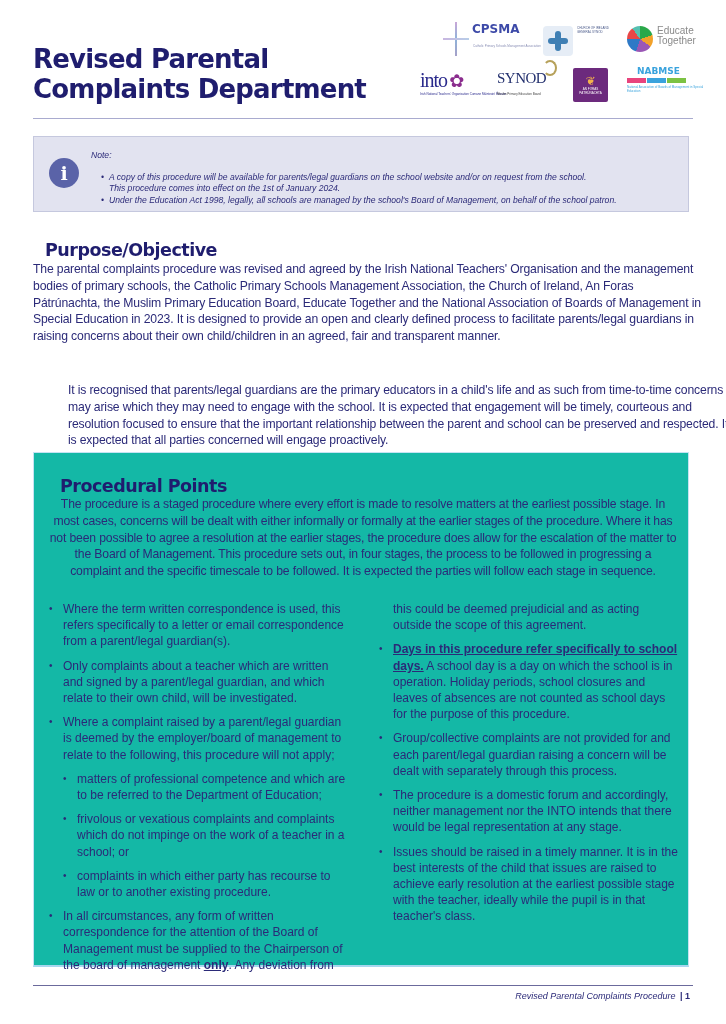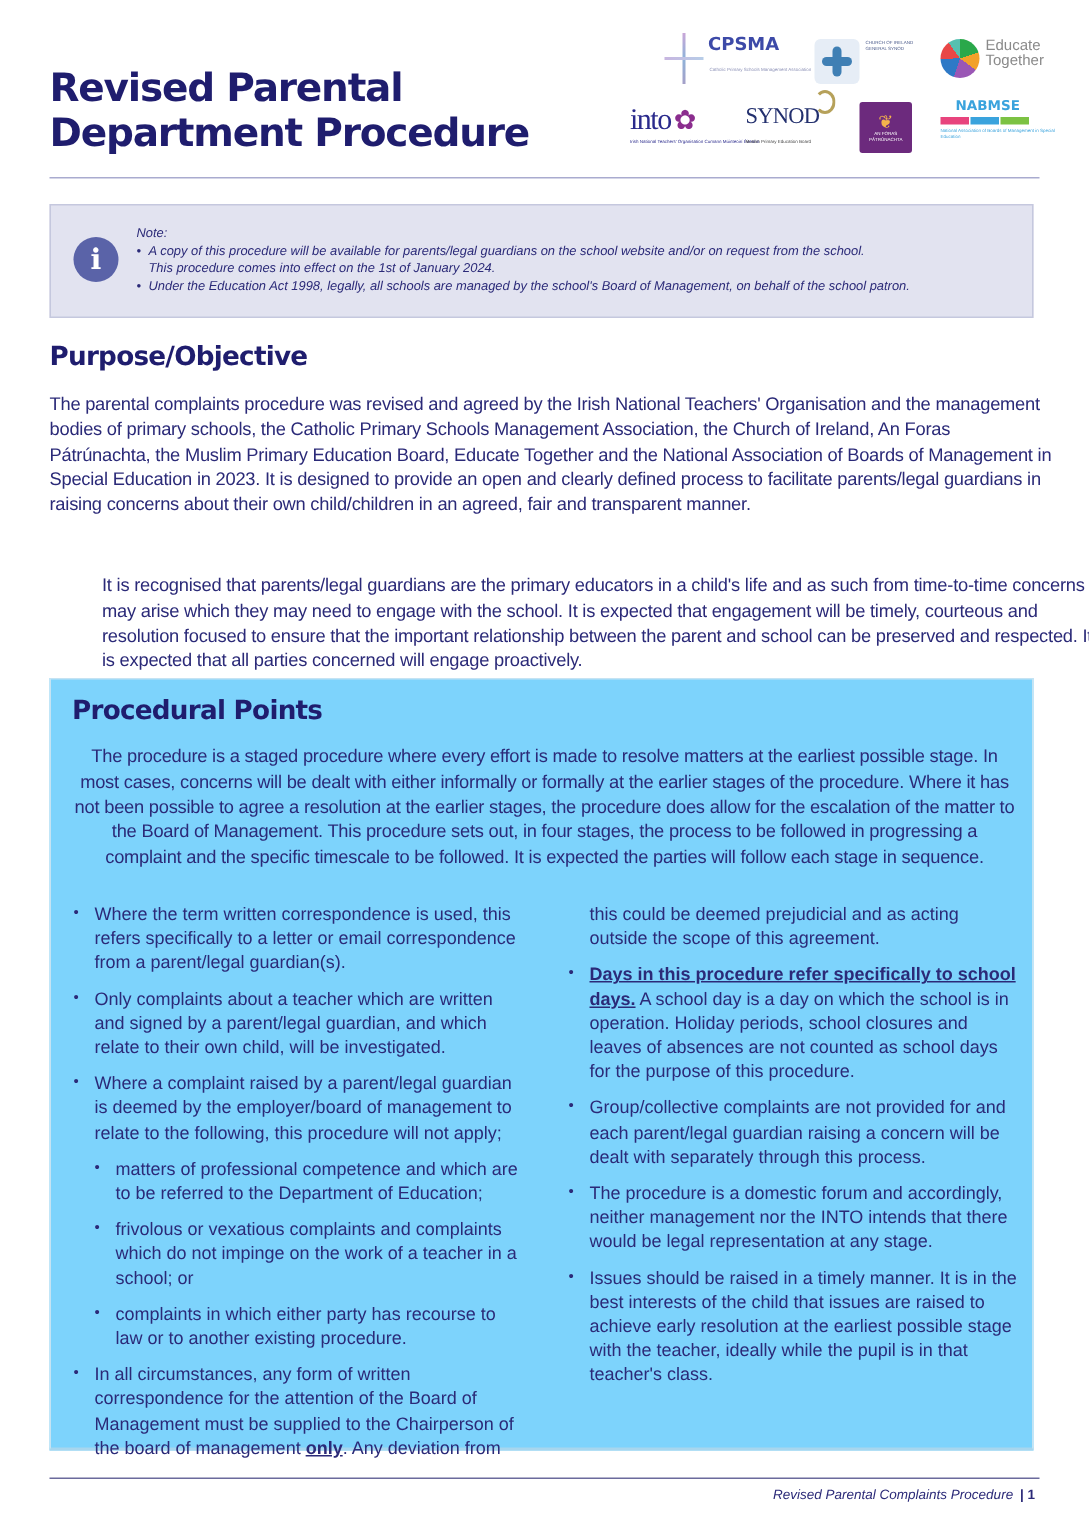--- a/index.html
+++ b/index.html
@@ -49,33 +49,33 @@
   .nab .bars { display:flex; margin-top: 2px; }
   .nab .bars span { width: 19px; height: 5px; margin-right: 1px; }
   .nab .sub { font-size: 3px; color: #3aa3dd; line-height: 4px; margin-top: 2px; }
 
   .note {
     position: absolute; left: 33px; top: 136px; width: 656px; height: 76px;
     background: #e2e3f0; border: 1px solid #c5c8de; box-sizing: border-box;
   }
   .note .info { position: absolute; left: 15px; top: 21px; width: 30px; height: 30px; border-radius: 50%; background: #5a63a8; color: #fff; font-family: "DejaVu Serif", serif; font-weight: bold; font-size: 19px; text-align: center; line-height: 30px; }
   .note .content { position: absolute; left: 57px; top: 13px; font-style: italic; font-size: 8.6px; line-height: 11.6px; color: #2b2a78; }
-  .note ul { list-style: none; margin: 0; padding: 0; }
+  .note ul { list-style: none; margin: 10px; padding: 0; }
   .note li { position: relative; padding-left: 8px; }
   .note li:before { content: "•"; position: absolute; left: 0; }
 
-  h2 { margin: 0; font-family: "DejaVu Sans", sans-serif; font-weight: bold; color: #1f1d6e; font-size: 17.5px; letter-spacing: -0.5px; }
+  h2 { margin: 12px; font-family: "DejaVu Sans", sans-serif; font-weight: bold; color: #1f1d6e; font-size: 17.5px; letter-spacing: -0.5px; }
   .purpose-h { position: absolute; left: 33px; top: 228px; }
   .para { position: absolute; left: 33px; width: 668px; font-size: 12.2px; line-height: 16.8px; color: #2b2a78; margin: 0; letter-spacing: -0.15px; }
   .p1 { top: 261px; }
   .p2 { top: 382px; margin-left: 35px; }
 
   .proc {
     position: absolute; left: 33px; top: 452px; width: 656px; height: 515px;
-    background: #7dd3fc; border: 1px solid #c5e3f3; border-bottom: 2px solid #a7d6ee; box-sizing: border-box;
+    background: #14b8a6; border: 1px solid #c5e3f3; border-bottom: 2px solid #a7d6ee; box-sizing: border-box;
   }
   .proc-h { position: absolute; left: 14px; top: 11px; }
   .proc-intro { position: absolute; left: 14px; top: 43px; width: 630px; font-size: 12.2px; line-height: 16.8px; margin: 0; letter-spacing: -0.15px; text-align: center; }
   .col { position: absolute; top: 148px; width: 300px; font-size: 12px; line-height: 16.2px; }
   .col-l { left: 14px; }
   .col-r { left: 344px; }
   .col ul { list-style: none; margin: 0; padding: 0; }
   .col li { position: relative; padding-left: 15px; margin-bottom: 8px; }
   .col li:before { content: "•"; position: absolute; left: 1px; top: 0; font-size: 10px; }
   .col li.sub { margin-left: 14px; }
@@ -84,21 +84,21 @@
 
   .footer-rule { position: absolute; left: 33px; right: 33px; top: 985px; height: 1px; background: #6b6a9c; }
   .footer { position: absolute; right: 36px; top: 991px; font-size: 9px; font-style: italic; color: #2b2a78; }
   .footer .pn { font-style: normal; font-weight: bold; margin-left: 2px; }
 </style>
 </head>
 <body>
 
 <h1 class="title">
   <span>Revised Parental</span><br>
-  <span>Department Procedure</span>
+  <span>Complaints Department</span>
 </h1>
 
 <div class="logos">
   <div class="logo cpsma">
     <div class="mark"></div>
     <span class="txt">CPSMA</span>
     <span class="sub">Catholic Primary Schools Management Association</span>
   </div>
   <div class="logo coi">
     <div class="box">

